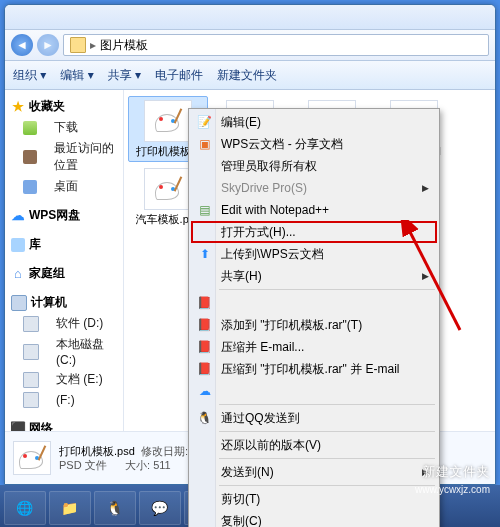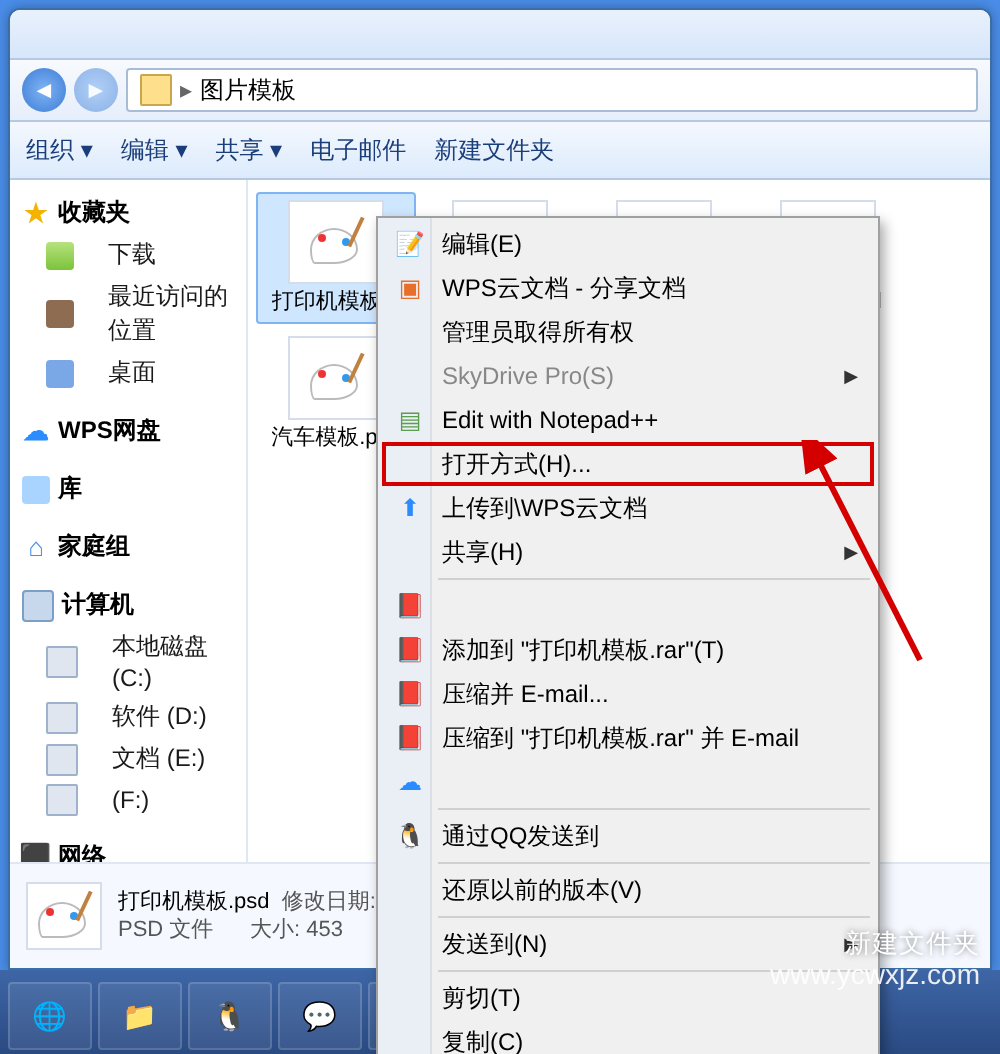--- a/index.html
+++ b/index.html
@@ -48,21 +48,21 @@
 .ctx{position:absolute;left:188px;top:108px;width:246px;background:#f0f0f0;border:1px solid #a0a0a0;box-shadow:2px 3px 6px rgba(0,0,0,.35);padding:2px;z-index:50}
 .ctx .row{display:flex;align-items:center;height:22px;padding:0 18px 0 30px;position:relative;color:#000}
 .ctx .row.highlight{outline:2px solid #d40000;outline-offset:-2px}
 .ctx .row .arr{position:absolute;right:8px;font-size:9px;color:#333}
 .ctx .row .cic{position:absolute;left:6px;width:16px;height:16px;display:flex;align-items:center;justify-content:center;font-size:12px}
 .ctx hr{border:none;border-top:1px solid #d0d0d0;margin:2px 2px 2px 28px}
 .ctx .gutter{position:absolute;left:0;top:0;bottom:0;width:26px;background:#eaeef5;border-right:1px solid #dcdfe6}
 .ctx .rows{position:relative}
 .red-arrow{position:absolute;z-index:60}
 .watermark{position:absolute;right:10px;bottom:46px;color:#fff;font-size:13px;text-shadow:0 0 3px rgba(0,0,0,.5);font-family:"Microsoft YaHei";letter-spacing:.5px;z-index:70}
-.watermark-sub{position:absolute;right:10px;bottom:32px;color:#fff;font-size:14px;opacity:.9;z-index:70}
+.watermark-sub{position:absolute;right:10px;bottom:32px;color:#fff;font-size:10px;opacity:.9;z-index:70}
 .taskbar{position:absolute;left:0;right:0;bottom:0;height:38px;background:linear-gradient(#3e66a6,#2a4a82);display:flex;align-items:flex-end;padding:2px 4px;gap:3px}
 .tbicon{width:40px;height:32px;background:rgba(255,255,255,.08);border:1px solid rgba(255,255,255,.15);border-radius:2px;display:flex;align-items:center;justify-content:center;color:#fff;font-size:14px}
 .deskicon{position:absolute;width:52px;text-align:center;color:#fff;font-size:10px;text-shadow:0 0 2px #000}
 .deskicon .di{width:34px;height:30px;margin:0 auto 2px;background:linear-gradient(#8ecbff,#3d8fe0);border-radius:3px}
 </style>
 </head>
 <body>
 
 <div class="deskicon" style="left:58px;bottom:44px"><div class="di"></div><span>此电脑</span></div>
 <div class="deskicon" style="left:118px;bottom:44px"><div class="di" style="background:linear-gradient(#baf0c2,#4dbb63)"></div><span>动化xlsm</span></div>
@@ -126,25 +126,25 @@
             <span>家庭组</span>
           </div>
         </div>
       <div class="navgrp">
         <div class="navhdr">
             <span class="ic ic-comp"></span>
             <span>计算机</span>
           </div>
         <div class="navitem">
             <span class="ic ic-drive"></span>
+            <span>软件 (D:)</span>
+          </div>
+        <div class="navitem">
+            <span class="ic ic-drive"></span>
             <span>本地磁盘 (C:)</span>
-          </div>
-        <div class="navitem">
-            <span class="ic ic-drive"></span>
-            <span>软件 (D:)</span>
           </div>
         <div class="navitem">
             <span class="ic ic-drive"></span>
             <span>文档 (E:)</span>
           </div>
         <div class="navitem">
             <span class="ic ic-drive"></span>
             <span>  (F:)</span>
           </div>
       </div>
@@ -209,21 +209,21 @@
 
   <div class="details">
     <div class="thumb">
         <div class="paint">
           <div class="pal"></div>
           <div class="brush"></div>
         </div>
       </div>
     <div class="dtxt">
       <div><span class="ttl">打印机模板.psd</span>&nbsp;&nbsp;<span>修改日期:</span> <span>2020</span></div>
-      <div><span>PSD 文件</span>&nbsp;&nbsp;&nbsp;&nbsp;&nbsp;&nbsp;<span>大小:</span> <span>453</span></div>
+      <div><span>PSD 文件</span>&nbsp;&nbsp;&nbsp;&nbsp;&nbsp;&nbsp;<span>大小:</span> <span>511</span></div>
     </div>
   </div>
 </div>
 
 <div class="ctx">
   <div class="gutter"></div>
   <div class="rows">
     <div class="row">
         <span class="cic">📝</span>
         <span>编辑(E)</span>

